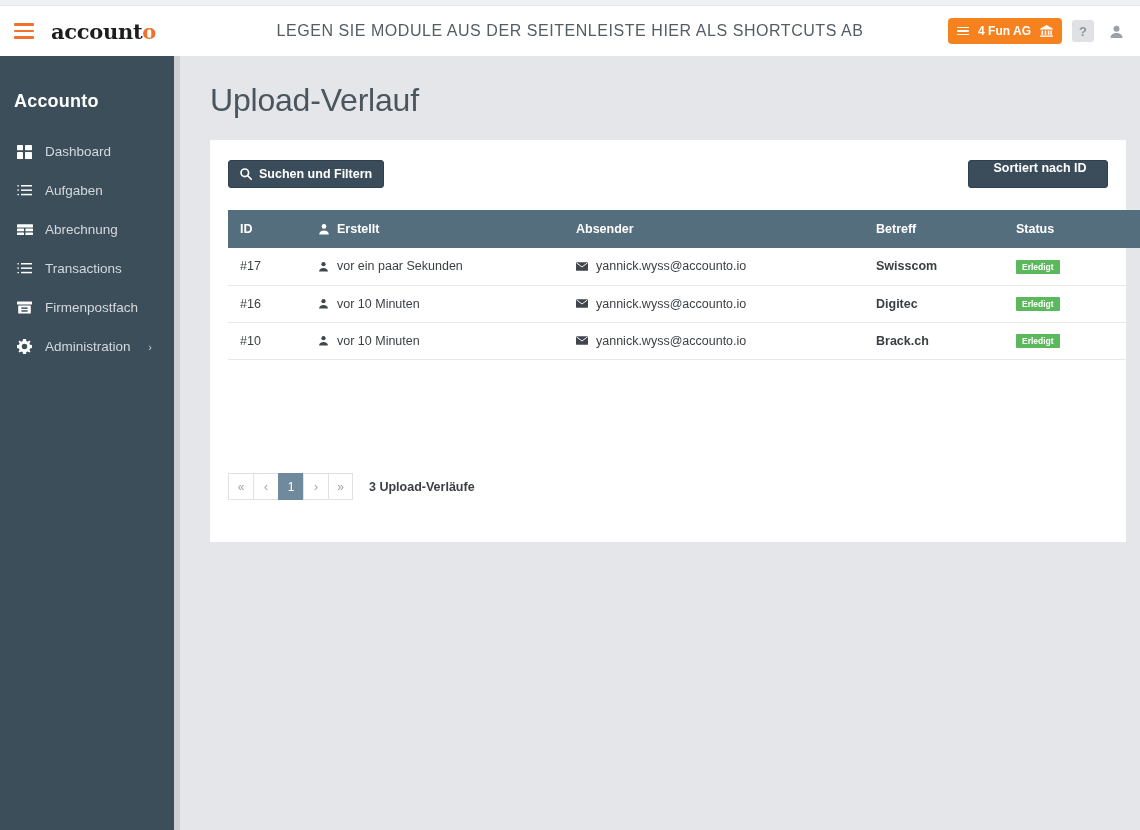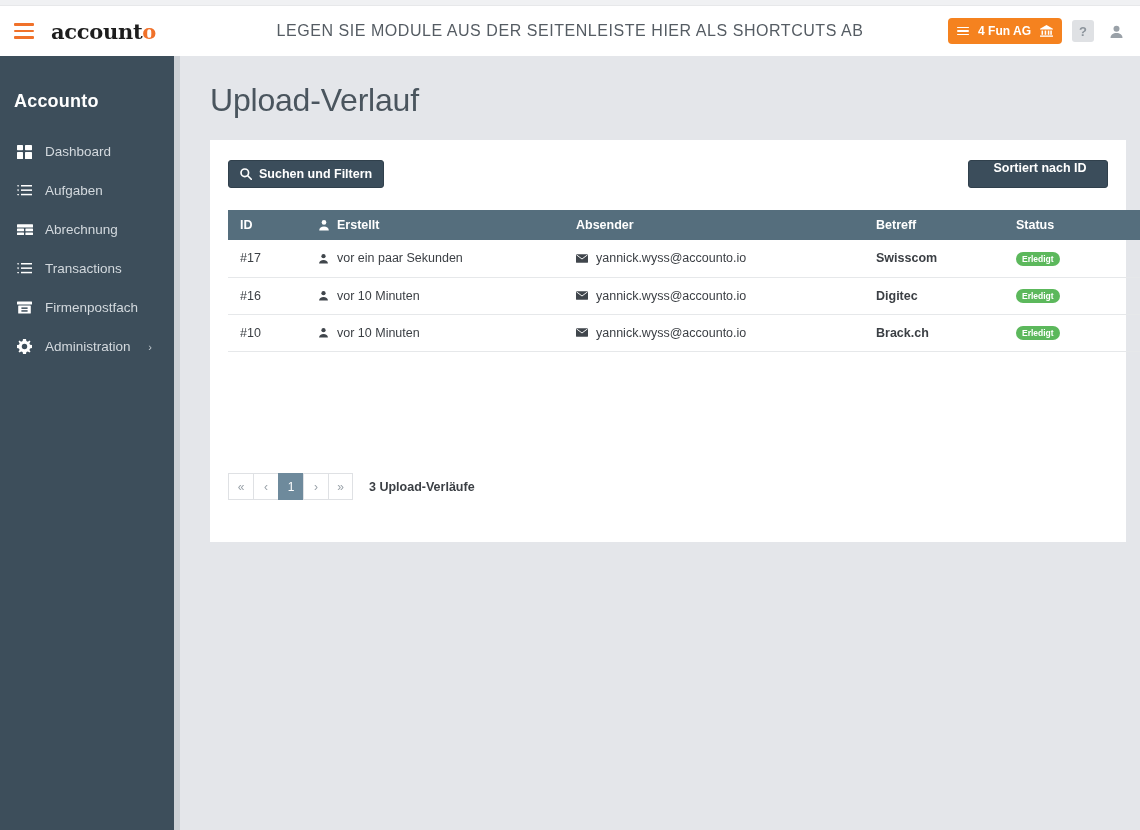--- a/index.html
+++ b/index.html
@@ -141,36 +141,36 @@
   .caret { font-size: 9px; }
 
   
   table.grid {
     width: 100%; border-collapse: collapse; margin-top: 22px;
     table-layout: fixed;
   }
   table.grid thead th {
     background: #556e7d; color: #ffffff;
     font-size: 12.5px; font-weight: bold;
-    text-align: left; height: 30px; padding: 0 0 0 12px;
+    text-align: left; height: 38px; padding: 0 0 0 12px;
     vertical-align: middle;
   }
   table.grid thead th .th-inner { display: flex; align-items: center; gap: 7px; }
   table.grid tbody td {
     height: 37px; font-size: 12.5px; color: #3b3f44;
     border-bottom: 1px solid #e6e8ea;
     padding: 0 0 0 12px; vertical-align: middle;
   }
   .cell-flex { display: flex; align-items: center; gap: 8px; }
   .id-cell { color: #3b3f44; }
   .subject { font-weight: bold; color: #2f3337; }
   .badge-ok {
     display: inline-block; background: #5cb85c; color: #ffffff;
     font-size: 8.5px; font-weight: bold;
-    padding: 3px 6px; border-radius: 7px; line-height: 1;
+    padding: 3px 6px; border-radius: 1px; line-height: 1;
   }
   .ico-dark { color: #40464c; display: inline-flex; align-items: center; }
 
   
   .pager-row {
     position: absolute; left: 18px; bottom: 42px;
     display: flex; align-items: center; gap: 16px;
   }
   .pager { display: flex; }
   .pg {

